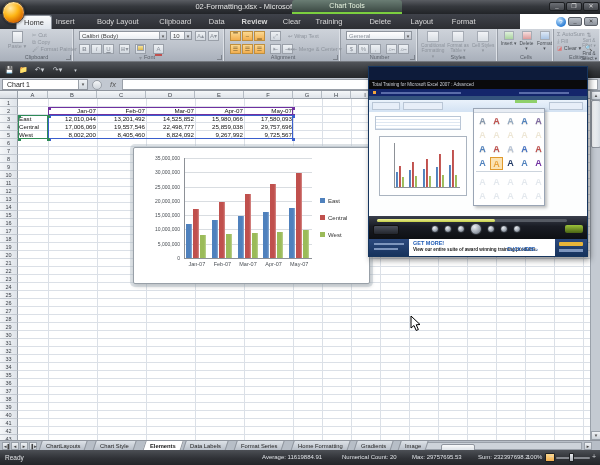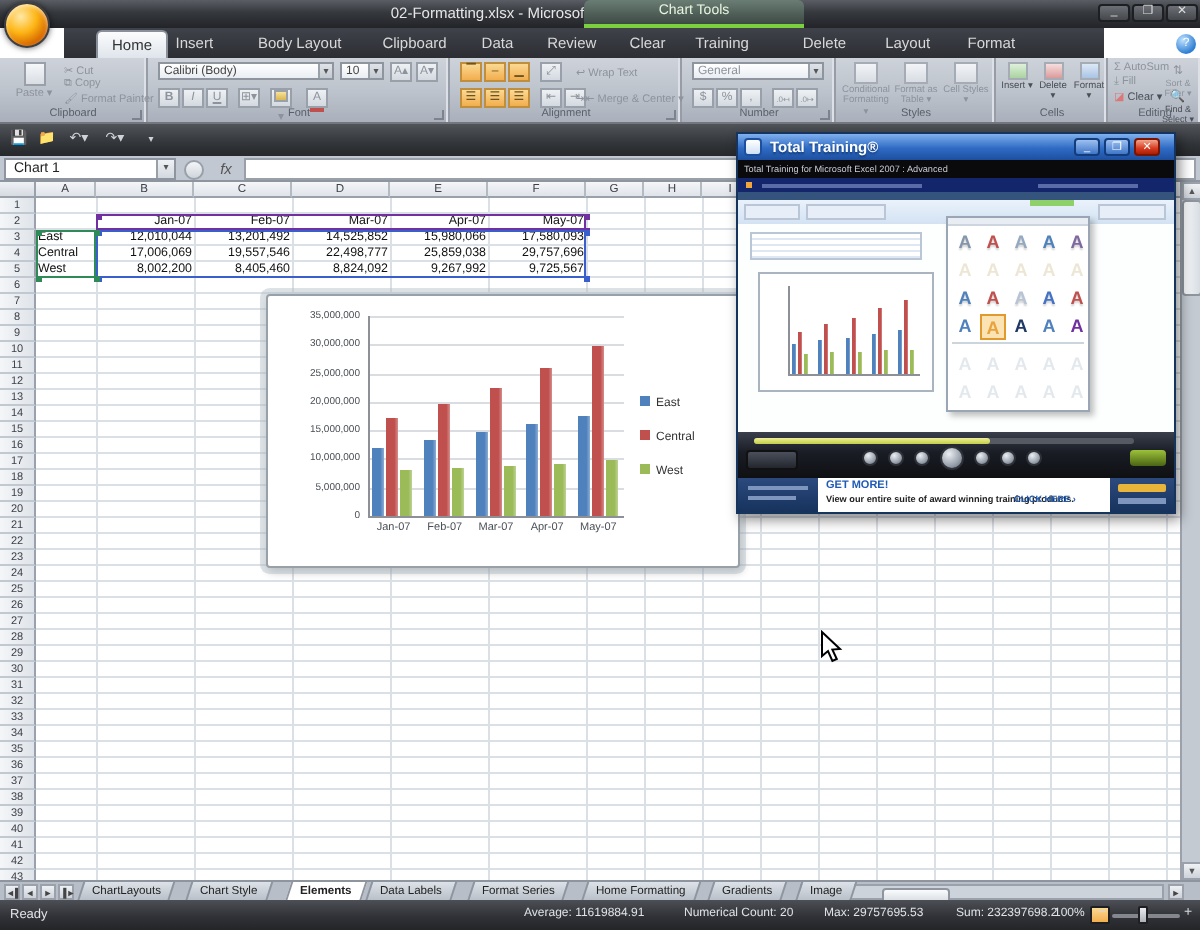--- a/index.html
+++ b/index.html
@@ -18,21 +18,21 @@
     border:1px solid #3c3f44; box-shadow:0 0 3px rgba(0,0,0,.6), inset 0 1px 2px rgba(255,255,255,.7); }
   #chart-tools-ctx { left:292px; top:0; width:110px; height:14px; text-align:center;
     background:linear-gradient(#6a7d74,#3c4a44); border-bottom:2px solid #7ccf3f;
     color:#eaf6e2; font-size:7px; line-height:12px; border-radius:3px 3px 0 0; }
   .winbtn { top:2px; width:16px; height:9px; background:linear-gradient(#6c6f75,#44474c);
     border:1px solid #1d1f22; border-radius:2px; color:#ddd; font-size:6px; line-height:7px;
     text-align:center; }
 
   
   #tabrow { left:0; top:14px; width:520px; height:15px;
-    background:linear-gradient(#3f424a,#2c2e33); z-index:19;margin-left:32px; }
+    background:linear-gradient(#3f424a,#2c2e33); z-index:19; }
   .rtab { position:absolute; top:1px; height:14px; padding:0 7px; color:#d8d8d8;
     font-size:7.5px; line-height:14px; white-space:nowrap; }
   .rtab.active { background:linear-gradient(#fbfcfd,#dfe5ec); color:#333; border:1px solid #8a9099;
     border-bottom:none; border-radius:3px 3px 0 0; }
   #helporb { top:3px; width:10px; height:10px; border-radius:50%;
     background:radial-gradient(circle at 35% 30%,#bfe2ff,#2f7fd4 70%); color:#fff; font-size:6px;
     line-height:10px; text-align:center; }
   .winbtn2 { top:3px; width:14px; height:9px; background:linear-gradient(#babfc7,#8d939c);
     border:1px solid #5c6169; border-radius:2px; color:#333; font-size:5.5px; line-height:7px;
     text-align:center; }
@@ -212,21 +212,21 @@
   <div id="ribbon-tabs"></div>
   <div id="helporb" class="abs" style="left:556px;">?</div>
 
   <div class="winbtn2 abs" style="left:568px;">_</div>
   <div class="winbtn2 abs" style="left:584px;">✕</div>
 <div class="rtab active" style="left: 16px;">Home</div>
     <div class="rtab" style="left: 48.8px;">Insert</div>
     <div class="rtab" style="left: 90px;">Body Layout</div>
     <div class="rtab" style="left: 152.2px;">Clipboard</div>
     <div class="rtab" style="left: 201.8px;">Data</div>
-    <div class="rtab" style="left: 234.6px;">Review</div>
+    <div class="rtab" style="left: 234.6px; font-weight: bold;">Review</div>
     <div class="rtab" style="left: 275.8px;">Clear</div>
     <div class="rtab" style="left: 308.6px;">Training</div>
     <div class="rtab" style="left: 362.4px;">Delete</div>
     <div class="rtab" style="left: 403.6px;">Layout</div>
     <div class="rtab" style="left: 444.8px;">Format</div>
   </div>
 
 <div id="ribbon" class="abs">
 
   <div class="rgroup" style="left:0;width:74px;">
@@ -524,27 +524,20 @@
     <div class="xtick" style="left: 152.4px; top: 113px; width: 25.6px;">May-07</div>
     <div class="bar" style="left: 154.7px; top: 59.7712px; width: 6px; height: 50.2288px; background: linear-gradient(90deg, rgb(79, 129, 189), rgb(79, 129, 189) 70%, rgba(255, 255, 255, 0.35)) rgb(79, 129, 189);"></div>
     <div class="bar" style="left: 161.7px; top: 24.978px; width: 6px; height: 85.022px; background: linear-gradient(90deg, rgb(192, 80, 77), rgb(192, 80, 77) 70%, rgba(255, 255, 255, 0.35)) rgb(192, 80, 77);"></div>
     <div class="bar" style="left: 168.7px; top: 82.2127px; width: 6px; height: 27.7873px; background: linear-gradient(90deg, rgb(155, 187, 89), rgb(155, 187, 89) 70%, rgba(255, 255, 255, 0.35)) rgb(155, 187, 89);"></div>
     <div class="legend-item" style="left: 186px; top: 50px;"><span class="legend-swatch" style="background: rgb(79, 129, 189);"></span><span>East</span></div>
     <div class="legend-item" style="left: 186px; top: 67px;"><span class="legend-swatch" style="background: rgb(192, 80, 77);"></span><span>Central</span></div>
     <div class="legend-item" style="left: 186px; top: 84px;"><span class="legend-swatch" style="background: rgb(155, 187, 89);"></span><span>West</span></div>
   </div>
 
 <div id="tt" class="abs">
-  <div id="tt-titlebar" class="abs">
-    <div id="tt-icon" class="abs"></div>
-    <div id="tt-title" class="abs">Total Training®</div>
-    <div class="tt-btn abs" style="left:168px;">_</div>
-    <div class="tt-btn abs" style="left:183px;">❐</div>
-    <div class="tt-btn close abs" style="left:198px;">✕</div>
-  </div>
   <div id="tt-blackbar" class="abs">Total Training for Microsoft Excel 2007 : Advanced</div>
   <div id="tt-navybar" class="abs">
     <div class="abs" style="left:4px;top:2px;width:3px;height:3px;background:#f0a63c;"></div>
     <div class="abs" style="left:12px;top:2.5px;width:80px;height:2px;background:#5a6ca8;"></div>
     <div class="abs" style="left:150px;top:2.5px;width:50px;height:2px;background:#5a6ca8;"></div>
   </div>
   <div id="tt-video" class="abs">
     <div class="mini-band" style="left:0;top:0;width:218px;height:4px;background:#34537d;"></div>
     <div class="mini-band" style="left:0;top:4px;width:218px;height:12px;"></div>
     <div class="mini-box" style="left:3px;top:6px;width:28px;height:8px;"></div>

